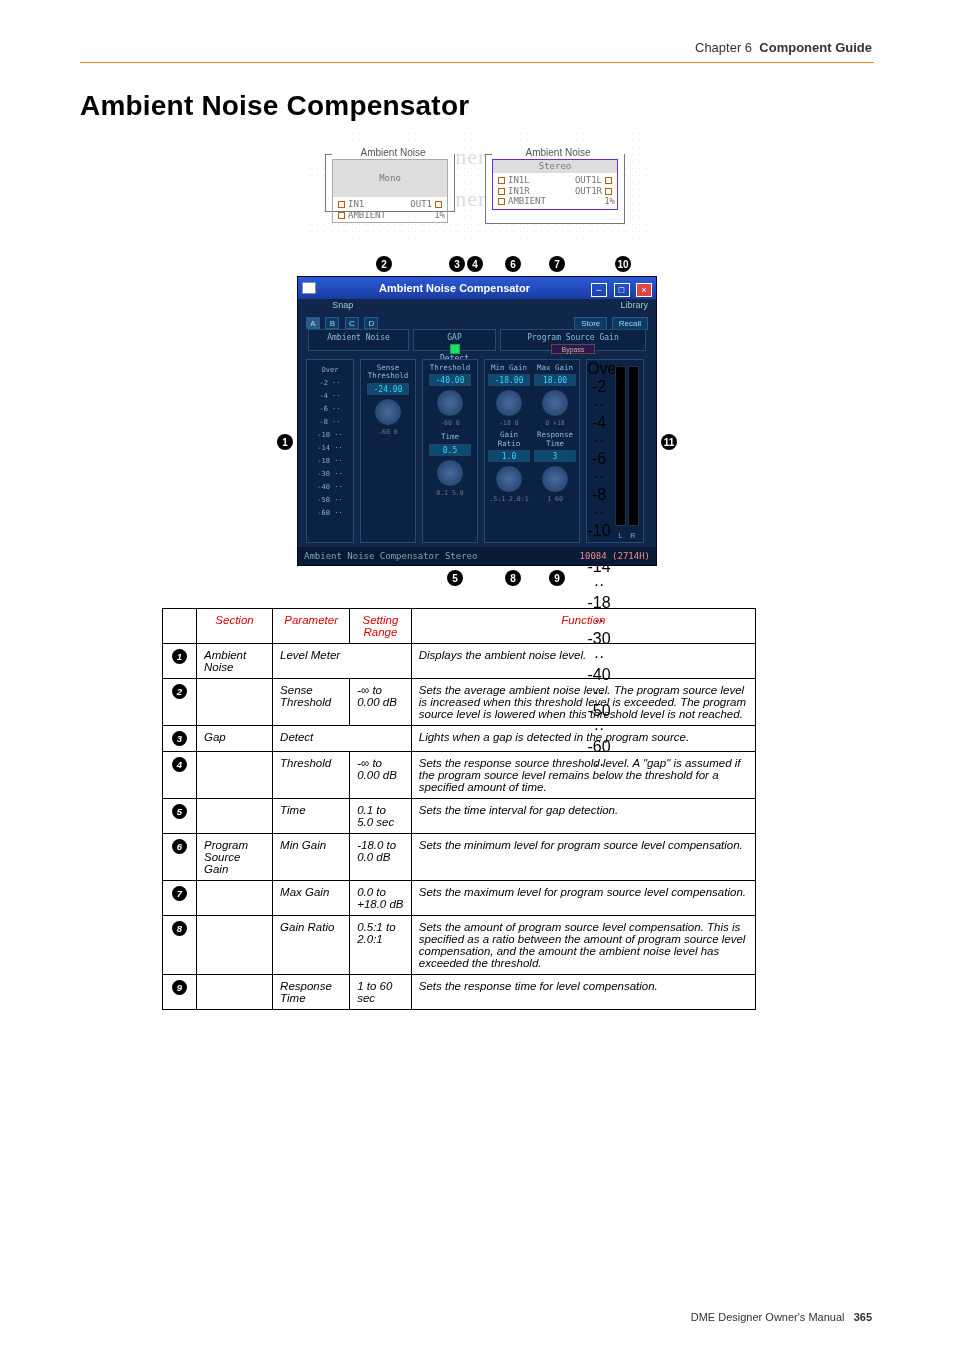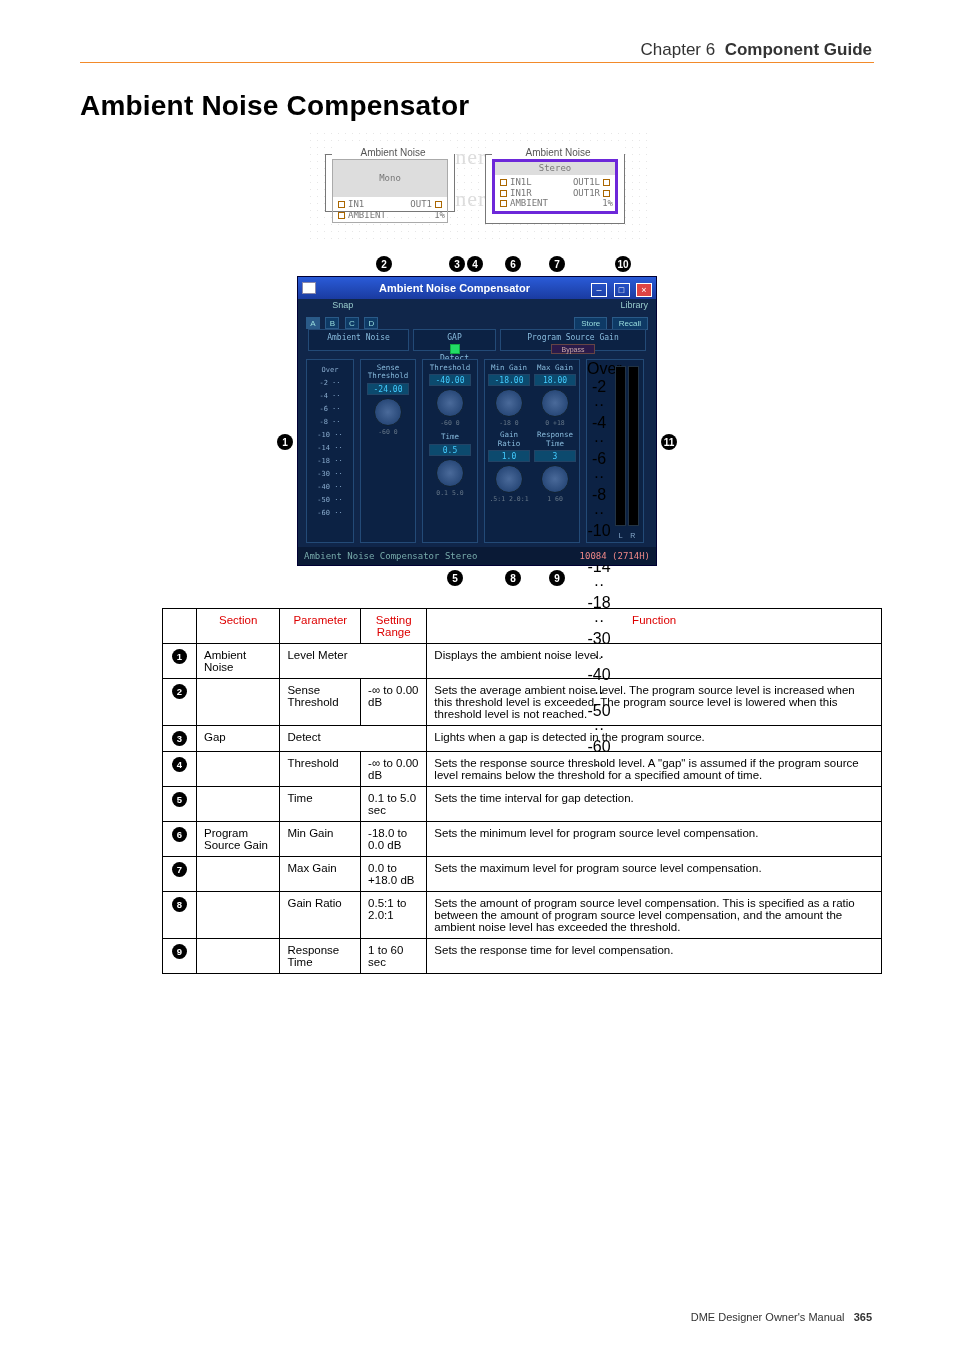--- a/index.html
+++ b/index.html
@@ -1,19 +1,19 @@
 <!DOCTYPE html>
 <html><head>
 <meta charset="utf-8">
 <style>
   * { box-sizing: border-box; margin: 0; padding: 0; }
   html, body { width: 954px; background: #fff; font-family: Arial, Helvetica, sans-serif; color: #000; }
   .page { width: 954px; height: 1351px; position: relative; padding: 34px 80px 0 80px; }
   .header-line { position: absolute; top: 62px; left: 80px; right: 80px; border-top: 1px solid #f28a2a; }
-  .header-text { position: absolute; top: 40px; right: 82px; font-size: 17px; color: #333; }
+  .header-text { position: absolute; top: 40px; right: 82px; font-size: 13px; color: #333; }
   .header-text .bold { font-weight: bold; }
   h1 { font-family: Arial Black, Arial, sans-serif; font-weight: 900; font-size: 28px; color: #000; margin-top: 56px; letter-spacing: 0.2px; }
   .body-para { font-size: 13px; line-height: 1.45; color: #000; margin: 14px 0 14px 82px; }
   .fig-wrap { text-align: center; margin: 8px 0 10px 0; }
   .fig1 { display: inline-block; width: 340px; height: 112px; position: relative; background: #fff; }
   .dots { position:absolute; inset:0; background-image: radial-gradient(#ccc 0.6px, transparent 0.6px); background-size: 7px 7px; opacity:0.5;}
   .wm { position:absolute; left:0; right:0; font-family: Georgia, serif; font-size:22px; color:#ddd; letter-spacing:1px; pointer-events:none; }
   .wm1 { top:14px; } .wm2 { top:56px; }
   .block { position:absolute; background:#fff; border:1px solid #777; }
   .block .title { position:absolute; top:-8px; left:6px; background:#fff; padding:0 3px; font-size:10px; color:#555;}
@@ -50,21 +50,21 @@
   .knob { width:28px; height:28px; border-radius:50%; background: radial-gradient(#4a6a9a,#1a3a6a); border:1px solid #123; margin-bottom:2px;}
   .range-lbl { color:#678; font-size:6.5px; font-family:monospace;}
   .pair { display:flex; gap:4px; width:100%; justify-content:center; }
   .pair > div { display:flex; flex-direction:column; align-items:center;}
   .dual-meter { width:58px; }
   .dual-meter .bars { position:absolute; top:6px; bottom:16px; left:28px; right:4px; display:flex; gap:2px;}
   .dual-meter .bars span { flex:1; background:#000; border:1px solid #234;}
   .dual-meter .lr { position:absolute; bottom:3px; left:28px; right:4px; display:flex; justify-content:space-around; color:#8ac; font-size:7px;}
 
   
-  table.params { border-collapse: collapse; width: 720px; margin: 18px 0 0 82px; }
+  table.params { border-collapse: collapse; width: 594px; margin: 18px 0 0 82px; font-style: italic; }
   table.params th, table.params td { border:1px solid #000; padding:5px 7px; font-size:11.5px; vertical-align:top; }
   table.params th { color:#d00; font-weight:normal; text-align:center; background:#fff; }
   table.params td.num { text-align:center; width:34px; }
   table.params td.num span { display:inline-block; width:15px; height:15px; border-radius:50%; background:#000; color:#fff; font-size:9.5px; font-weight:bold; line-height:15px; }
   .footer { position:absolute; bottom:28px; right:82px; font-size:11px; color:#333; }
   .footer .pg { font-weight:bold; }
 </style>
 </head>
 <body>
 
@@ -92,21 +92,21 @@
             <span class="lbl"><span>OUT1</span><span class="port"></span></span>
           </div>
           <div style="display:flex; justify-content:space-between; padding:0 2px 2px;">
             <span class="lbl"><span class="port"></span><span>AMBIENT</span></span>
             <span class="lbl">1%</span>
           </div>
         </div>
       </div>
       <div class="block" style="left:178px; top:24px; width:140px; height:70px;">
         <div class="title">Ambient Noise Compensator(2)</div>
-        <div style="position:absolute; top:4px; left:6px; right:6px; border:3px solid #6d28d9;">
+        <div style="position:absolute; top:4px; left:6px; right:6px; border:1px solid #6d28d9;">
           <div class="lbl" style="background:#ddd; padding:1px 4px;">Stereo</div>
           <div style="display:flex; justify-content:space-between; padding:2px 2px 0;">
             <span class="lbl"><span class="port"></span><span>IN1L</span></span>
             <span class="lbl"><span>OUT1L</span><span class="port"></span></span>
           </div>
           <div style="display:flex; justify-content:space-between; padding:0 2px;">
             <span class="lbl"><span class="port"></span><span>IN1R</span></span>
             <span class="lbl"><span>OUT1R</span><span class="port"></span></span>
           </div>
           <div style="display:flex; justify-content:space-between; padding:0 2px 2px;">

